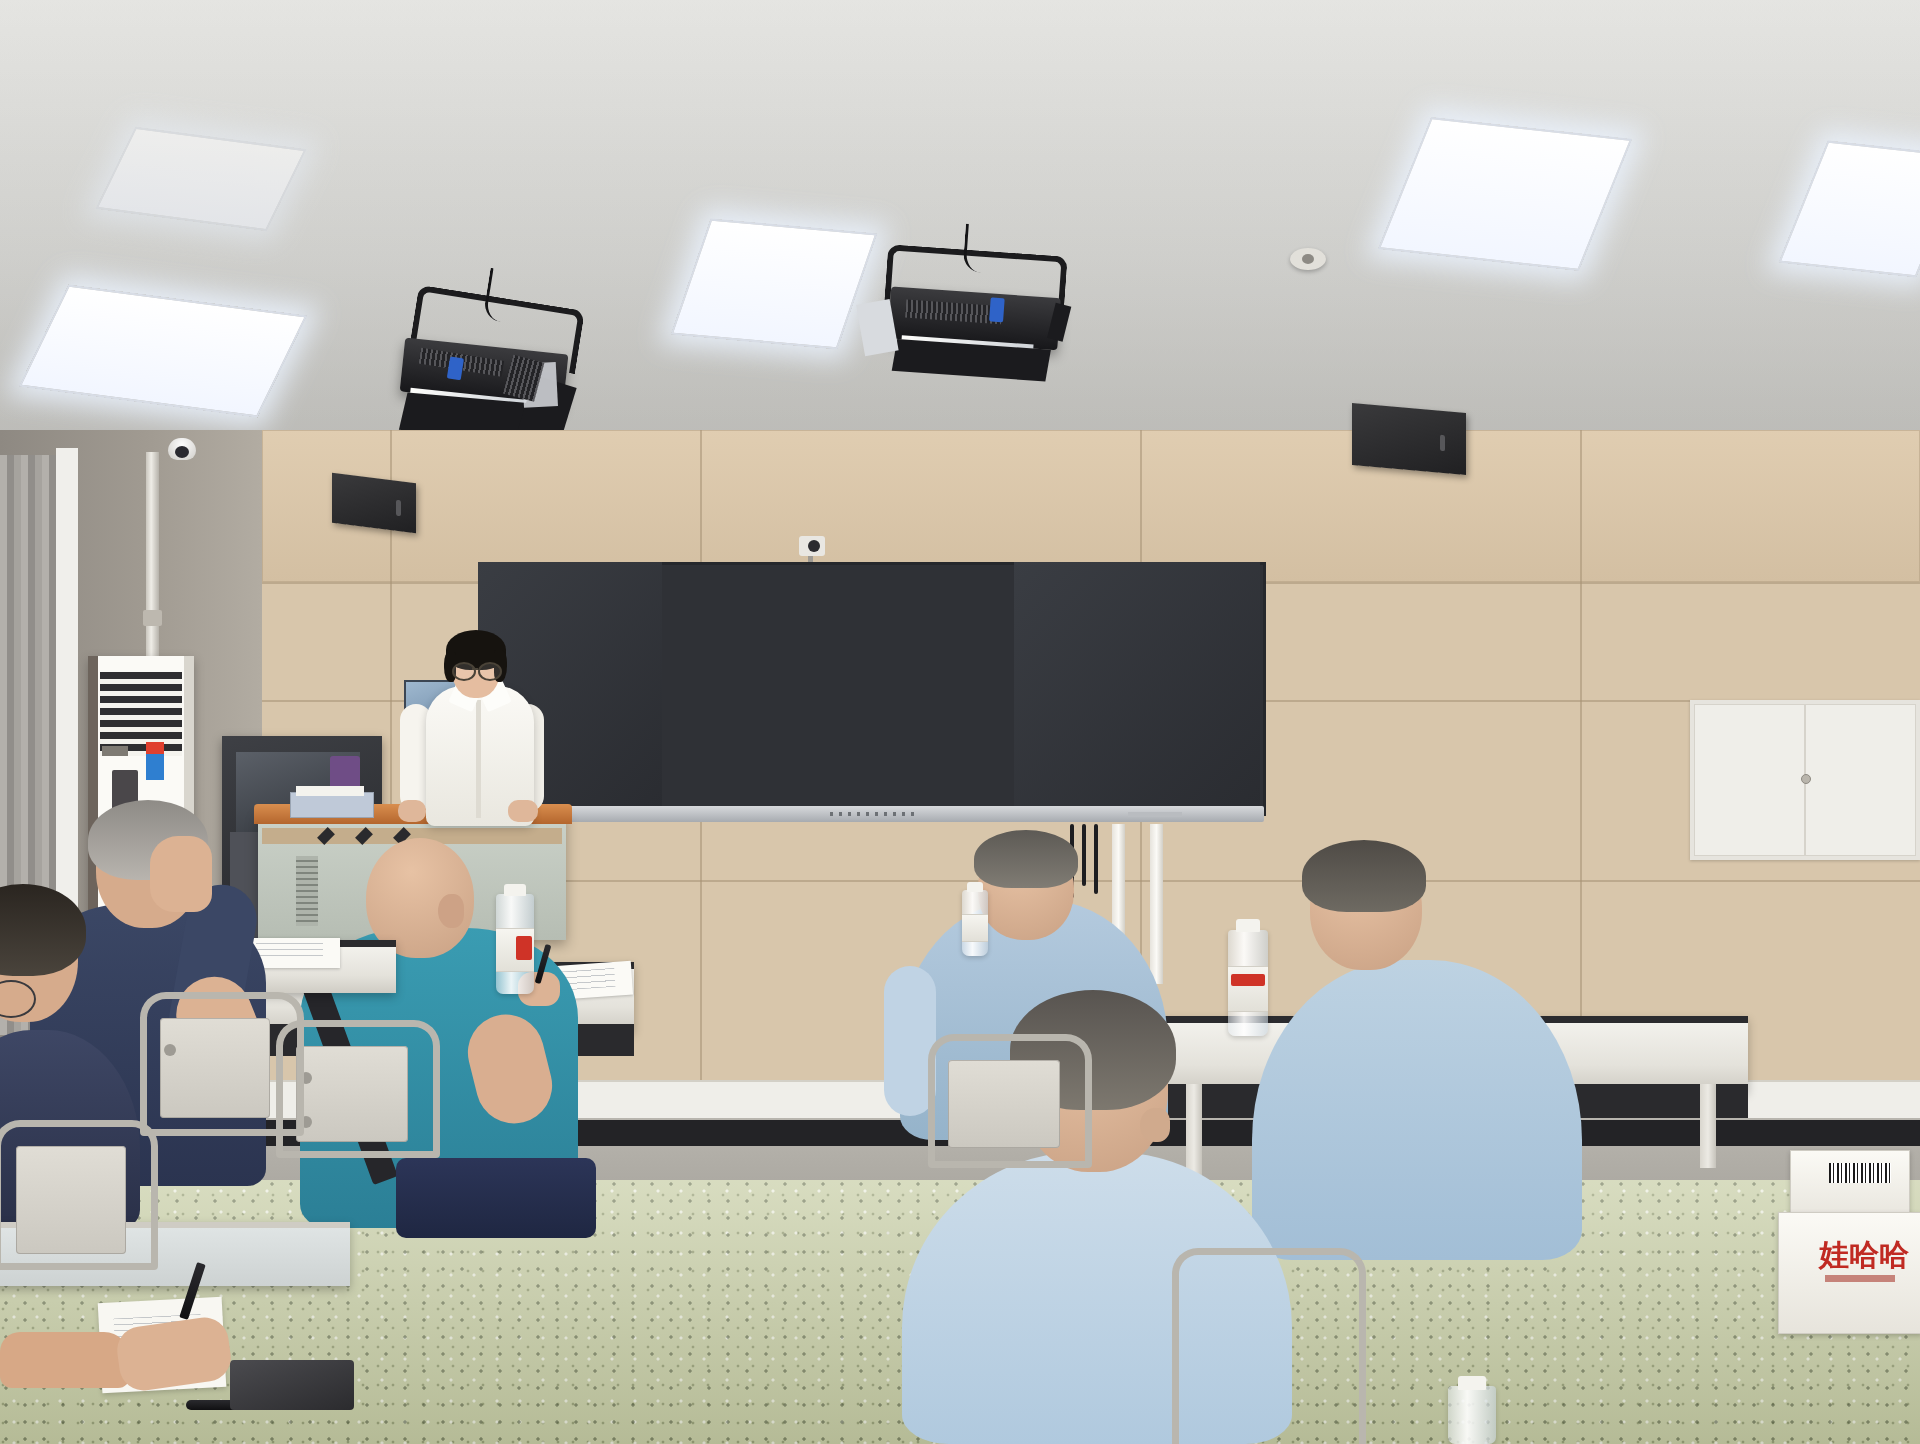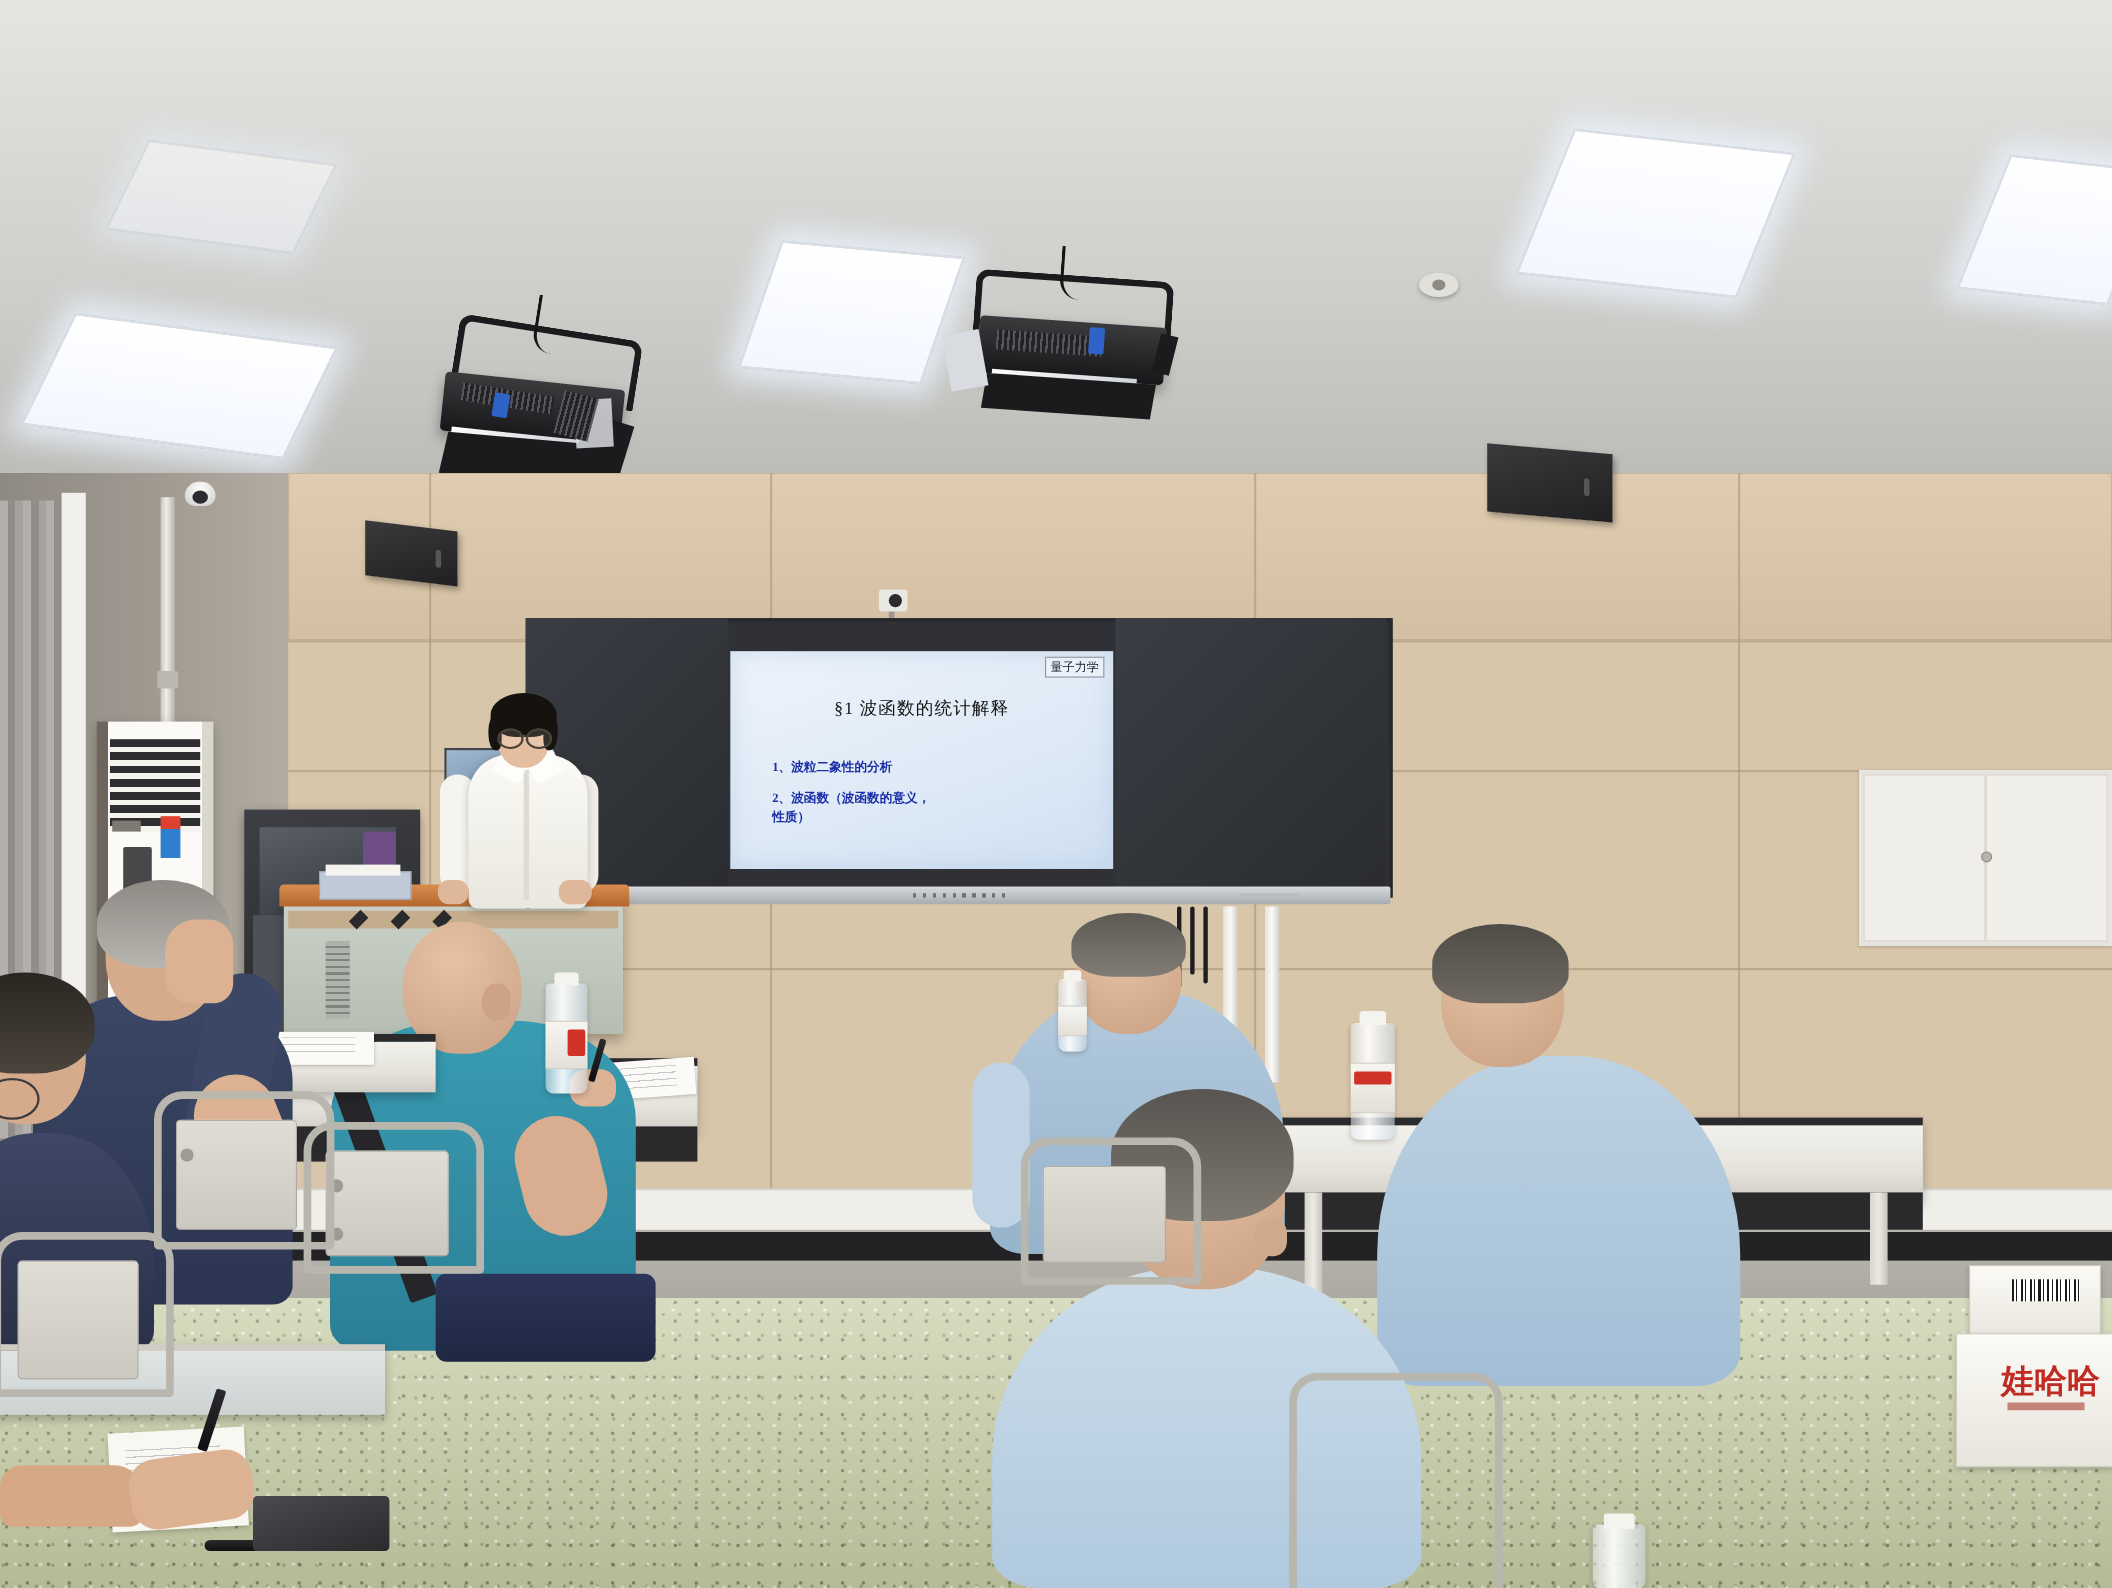--- a/index.html
+++ b/index.html
@@ -276,27 +276,20 @@
     <div class="abs" id="accessLock"></div>
   </div>
 
   <div class="abs" id="boardCamArm"></div>
   <div class="abs" id="boardCam"></div>
 
   <div class="abs" id="board"></div>
   <div class="abs" id="boardL"></div>
   <div class="abs" id="boardR"></div>
 
-  <div class="abs" id="screen">
-    <div class="abs" id="slideLabel">量子力学</div>
-    <div class="abs" id="slideTitle">§1 波函数的统计解释</div>
-    <div class="slideBullet" style="top:98px;">1、波粒二象性的分析</div>
-    <div class="slideBullet" style="top:126px;">2、波函数（波函数的意义，</div>
-    <div class="slideBullet" style="top:143px;">性质）</div>
-  </div>
 
   <div class="abs" id="boardBezel">
     <div class="bezeldots"></div>
   </div>
   <div class="abs" style="left:1128px;top:812px;width:54px;height:5px;background:#b9bcc0;"></div>
 
   <div class="cableDrop abs" style="left:1070px;top:824px;width:4px;height:74px;"></div>
   <div class="cableDrop abs" style="left:1082px;top:824px;width:4px;height:62px;"></div>
   <div class="cableDrop abs" style="left:1094px;top:824px;width:4px;height:70px;"></div>
   <div class="conduit abs" style="left:1112px;top:824px;width:13px;height:158px;"></div>

